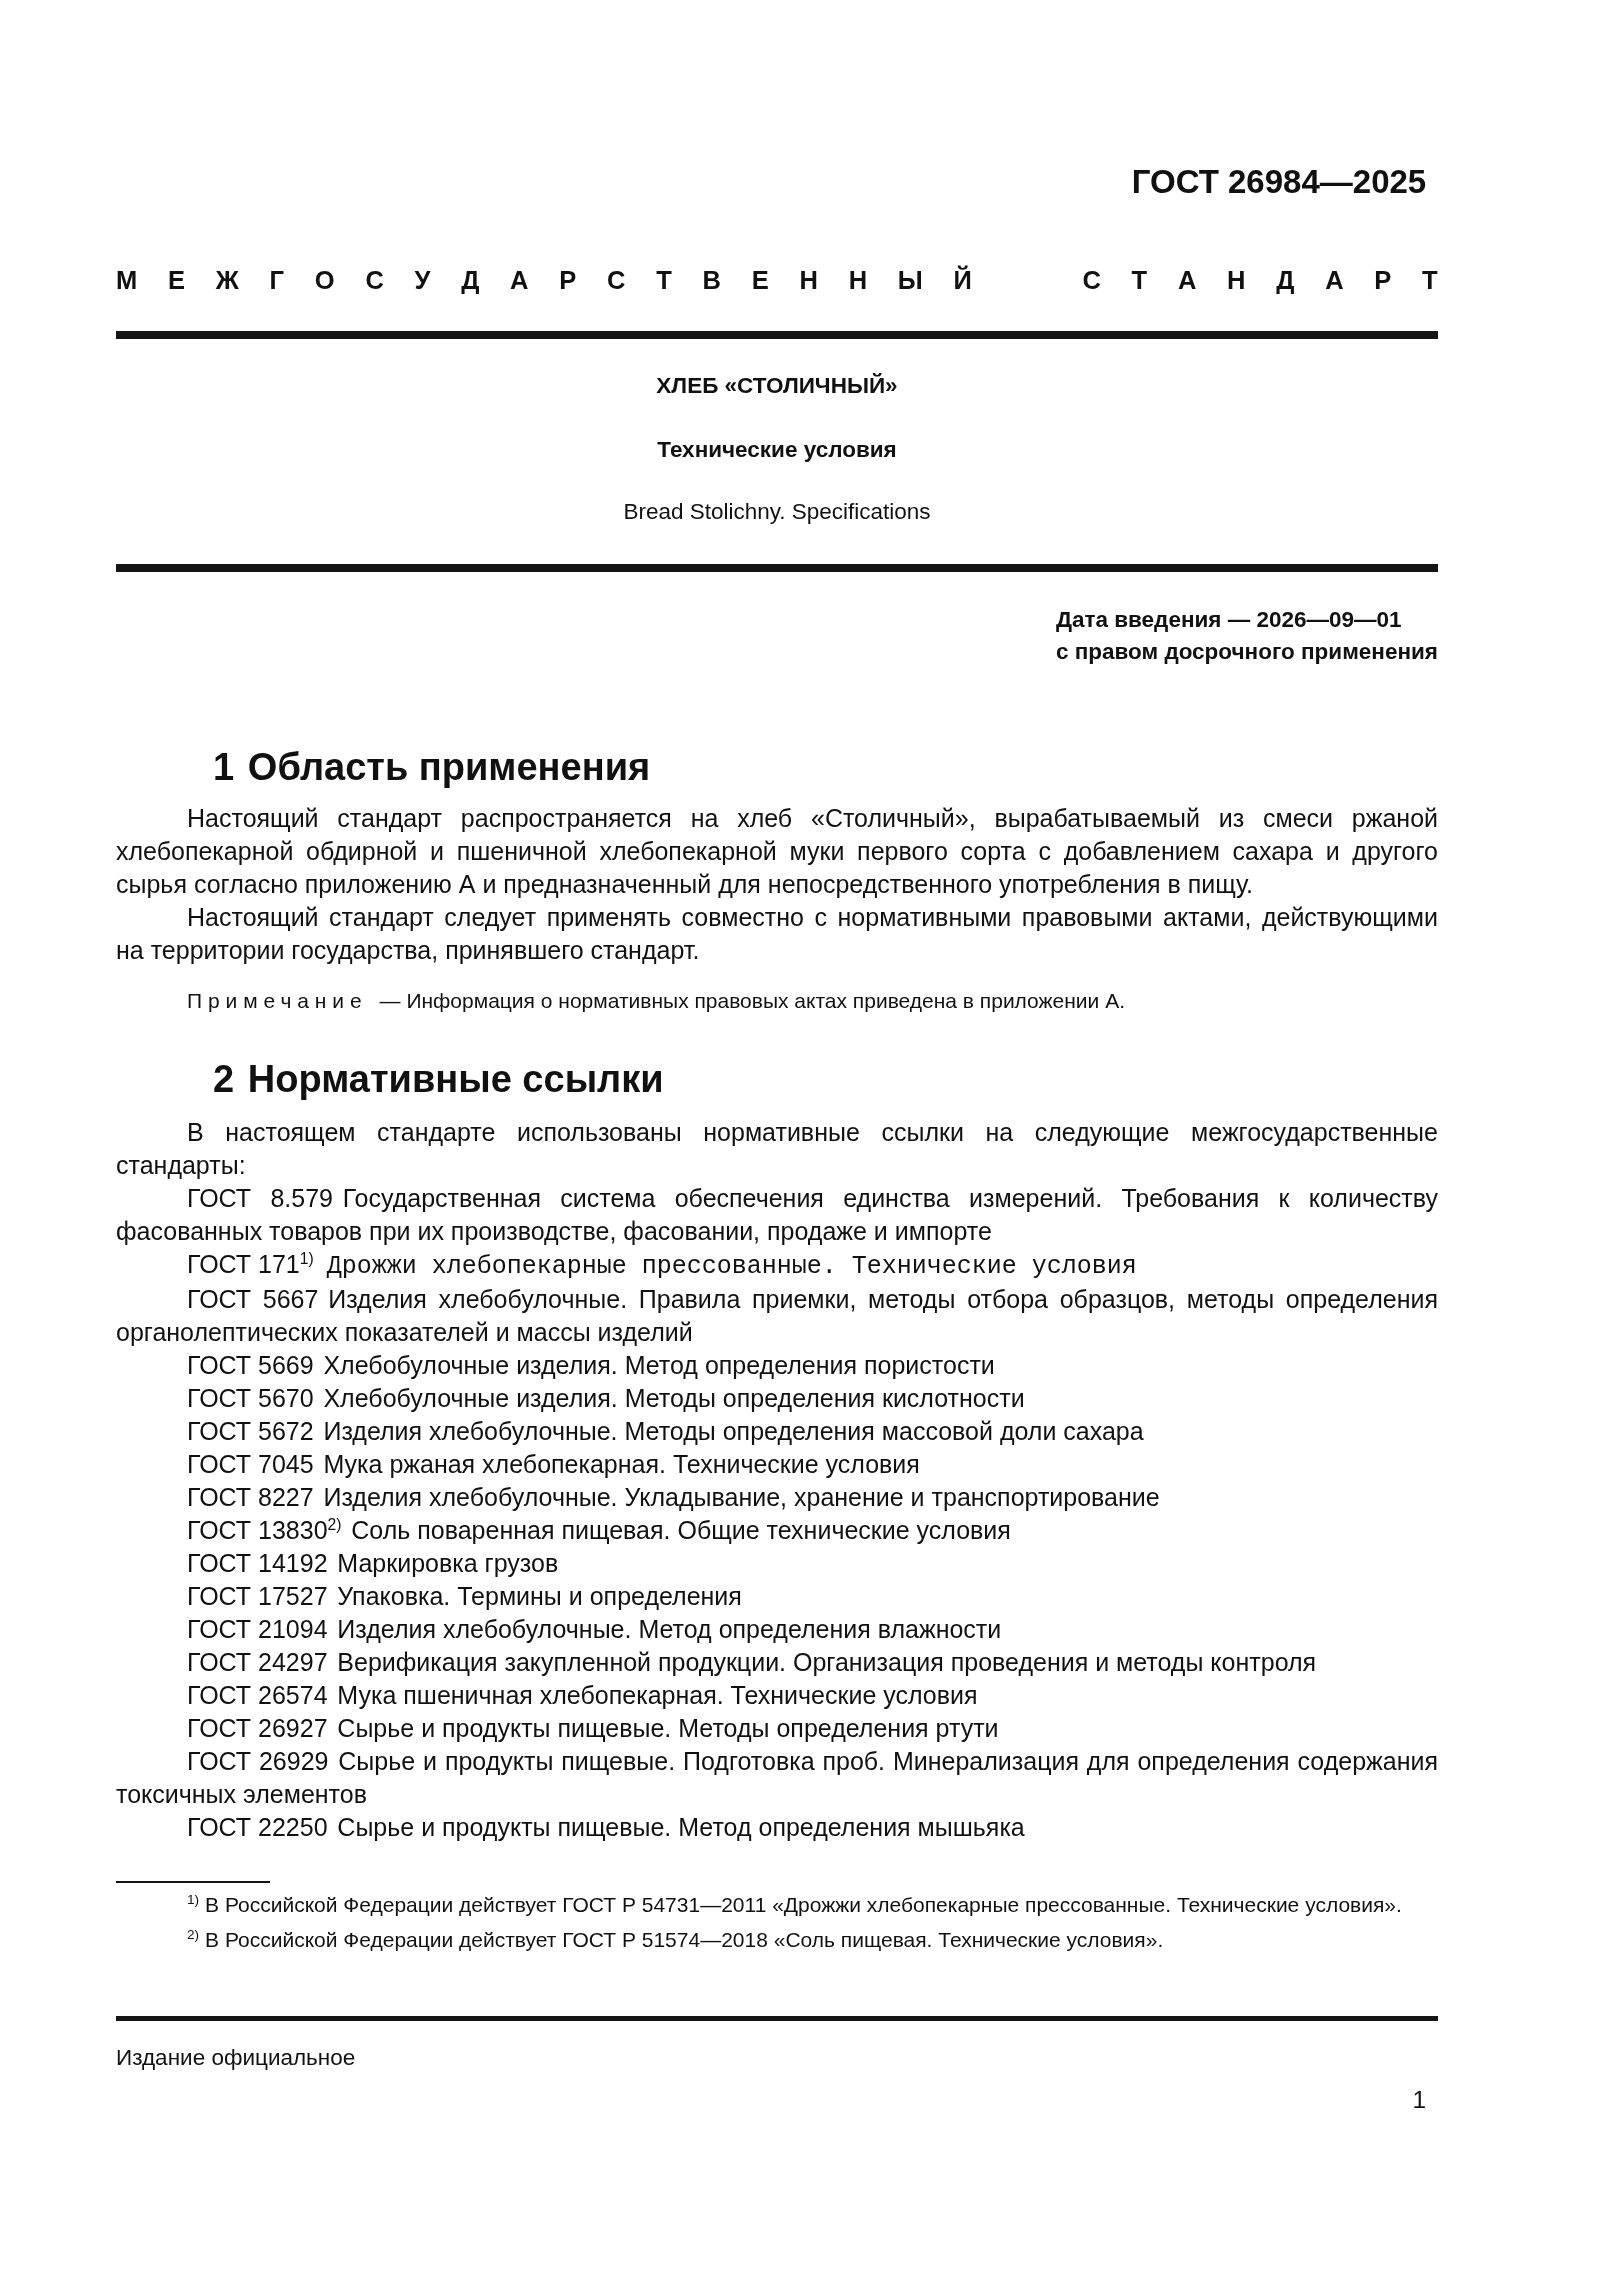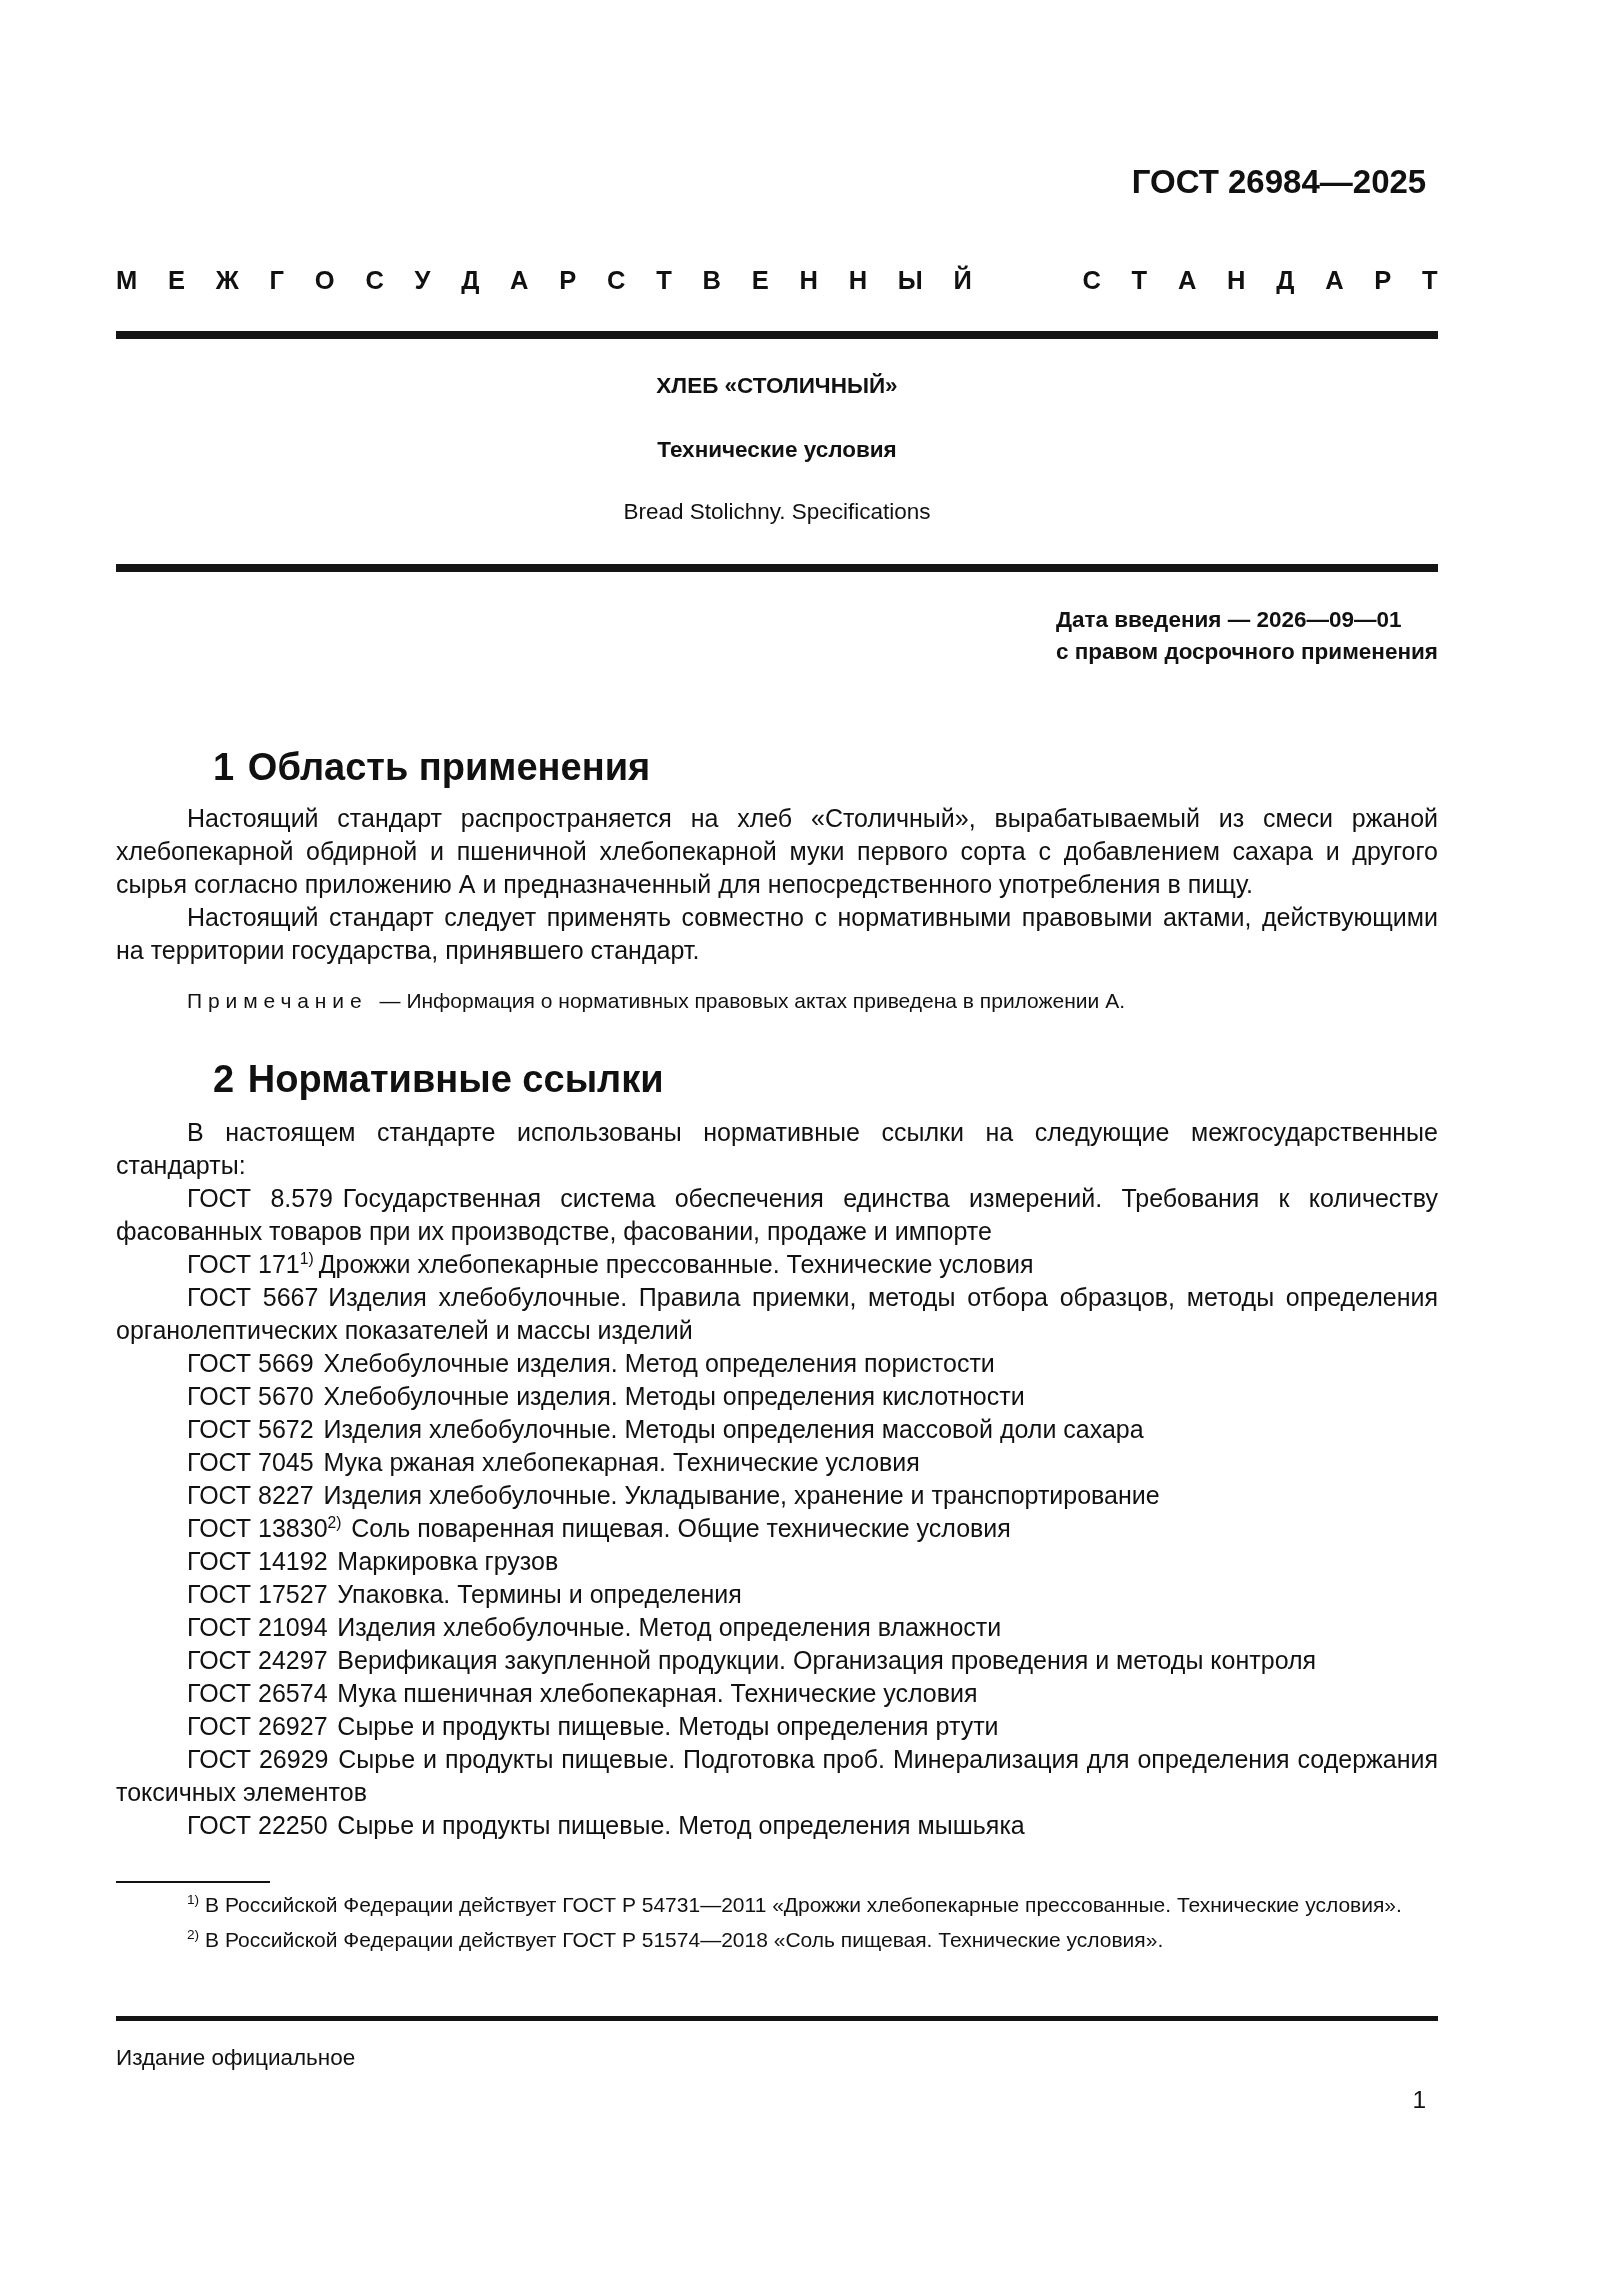--- a/index.html
+++ b/index.html
@@ -219,21 +219,21 @@
   </div>
 
   <div class="abs section-heading" style="top:1042px;">
     <span class="num">2</span><span>Нормативные ссылки</span>
   </div>
 
   <div class="abs refs" style="top:1100px;">
     <div class="ref-item">В настоящем стандарте использованы нормативные ссылки на следующие межгосударственные стандарты:</div>
 
     <div class="ref-item"><span class="ref-code">ГОСТ 8.579</span><span>Государственная система обеспечения единства измерений. Требования к количеству фасованных товаров при их производстве, фасовании, продаже и импорте</span></div>
-    <div class="ref-item"><span>ГОСТ 171</span><sup>1)</sup><span style="margin-left:5px;">Дрожжи хлебопекарные прессованные. Технические условия</span></div>
+    <div class="ref-item"><span>ГОСТ 171</span><sup>1)</sup><span style="margin-left:13px;font-family:Liberation Mono, monospace;">Дрожжи хлебопекарные прессованные. Технические условия</span></div>
     <div class="ref-item"><span class="ref-code">ГОСТ 5667</span><span>Изделия хлебобулочные. Правила приемки, методы отбора образцов, методы определения органолептических показателей и массы изделий</span></div>
     <div class="ref-item"><span class="ref-code">ГОСТ 5669</span><span>Хлебобулочные изделия. Метод определения пористости</span></div>
     <div class="ref-item"><span class="ref-code">ГОСТ 5670</span><span>Хлебобулочные изделия. Методы определения кислотности</span></div>
     <div class="ref-item"><span class="ref-code">ГОСТ 5672</span><span>Изделия хлебобулочные. Методы определения массовой доли сахара</span></div>
     <div class="ref-item"><span class="ref-code">ГОСТ 7045</span><span>Мука ржаная хлебопекарная. Технические условия</span></div>
     <div class="ref-item"><span class="ref-code">ГОСТ 8227</span><span>Изделия хлебобулочные. Укладывание, хранение и транспортирование</span></div>
     <div class="ref-item"><span>ГОСТ 13830</span><sup>2)</sup><span style="margin-left:9.8px;">Соль поваренная пищевая. Общие технические условия</span></div>
     <div class="ref-item"><span class="ref-code">ГОСТ 14192</span><span>Маркировка грузов</span></div>
     <div class="ref-item"><span class="ref-code">ГОСТ 17527</span><span>Упаковка. Термины и определения</span></div>
     <div class="ref-item"><span class="ref-code">ГОСТ 21094</span><span>Изделия хлебобулочные. Метод определения влажности</span></div>

